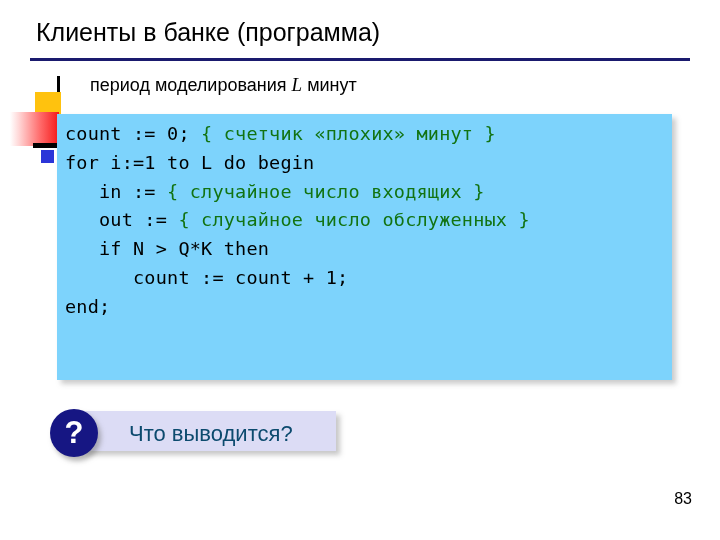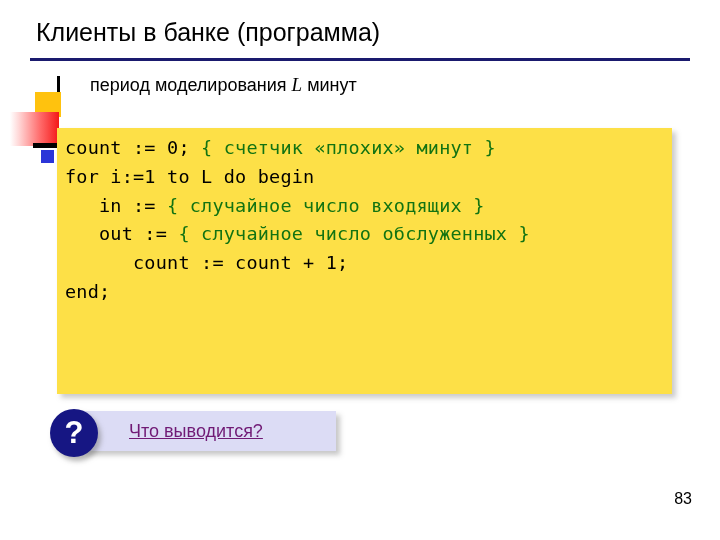--- a/index.html
+++ b/index.html
@@ -91,24 +91,24 @@
     top: 150px;
     width: 13px;
     height: 13px;
     background: #2b35d8;
   }
 
   
   #code-block {
     position: absolute;
     left: 57px;
-    top: 128px;
+    top: 114px;
     width: 615px;
     height: 266px;
-    background: #fde047;
+    background: #7dd3fc;
     box-shadow: 4px 4px 5px rgba(120,120,120,0.38);
     box-sizing: border-box;
     padding: 6px 0 0 8px;
   }
   .code-line {
     font-family: "DejaVu Sans Mono", "Liberation Mono", monospace;
     font-size: 18.5px;
     line-height: 28.8px;
     color: #000000;
     white-space: pre;
@@ -132,24 +132,23 @@
     top: 2px;
     width: 254px;
     height: 40px;
     background: #dcdcf5;
     box-shadow: 4px 4px 5px rgba(130,130,130,0.45);
   }
   #callout-label {
     position: absolute;
     left: 79px;
     top: 12px;
-    font-size: 18px;
-    color: #701a75;
+    font-size: 22px;
+    color: #0c4a6e;
     white-space: nowrap;
-    text-decoration: underline;
   }
   #callout-badge {
     position: absolute;
     left: 0px;
     top: 0px;
     width: 48px;
     height: 48px;
     border-radius: 50%;
     background: #161683;
     box-shadow: 3px 4px 5px rgba(120,120,120,0.55);
@@ -192,20 +191,21 @@
 <div id="deco-red-gradient"></div>
 <div id="deco-black-bar"></div>
 <div id="deco-blue-square"></div>
 
 <div id="code-block">
 
 <div class="code-line"><span>count := 0; </span><span class="cmt">{ счетчик «плохих» минут }</span></div>
     <div class="code-line"><span>for i:=1 to L do begin</span></div>
     <div class="code-line"><span>   in := </span><span class="cmt">{ случайное число входящих }</span></div>
     <div class="code-line"><span>   out := </span><span class="cmt">{ случайное число обслуженных }</span></div>
+    <div class="code-line"><span>   if N &gt; Q*K then</span></div>
     <div class="code-line"><span>      count := count + 1;</span></div>
     <div class="code-line"><span>end;</span></div>
   </div>
 
 <div id="callout">
   <div id="callout-plate"></div>
   <div id="callout-label">Что выводится?</div>
   <div id="callout-badge">
     <div id="callout-badge-glyph">?</div>
   </div>

